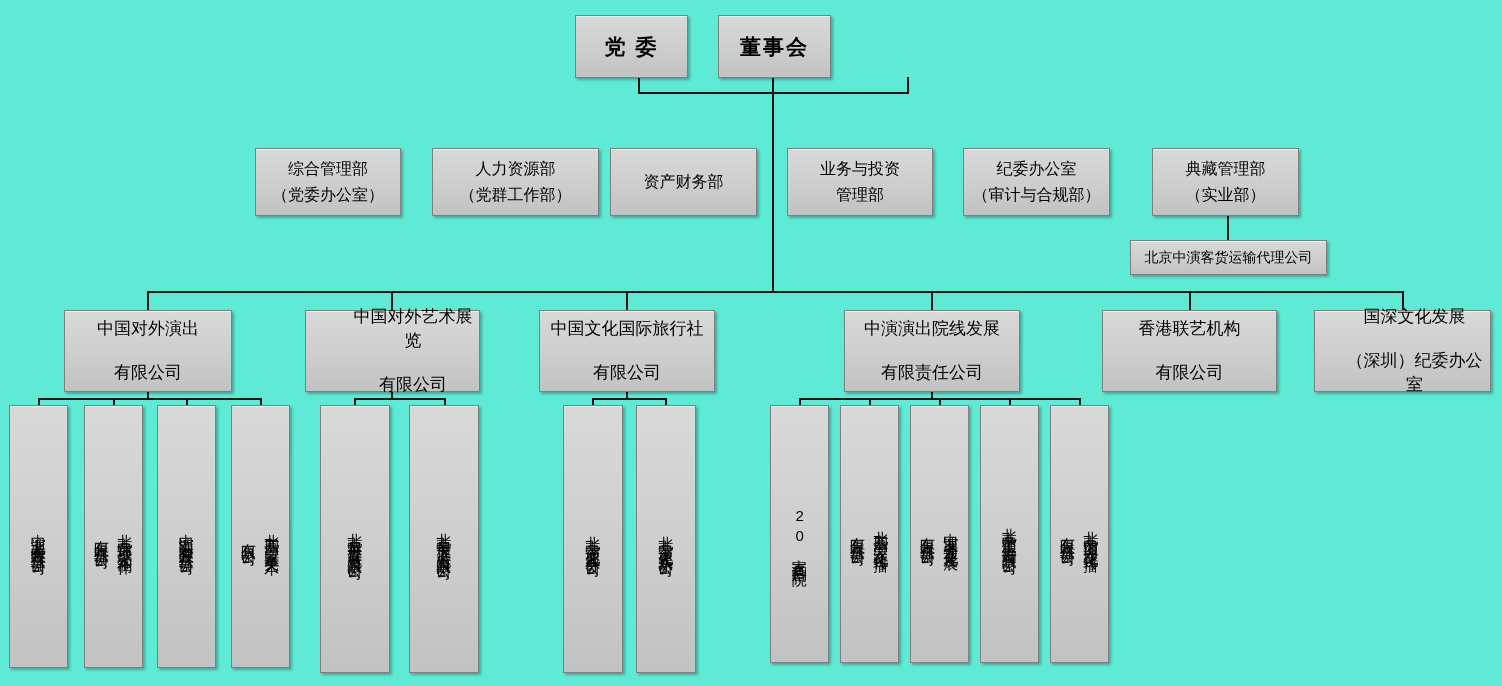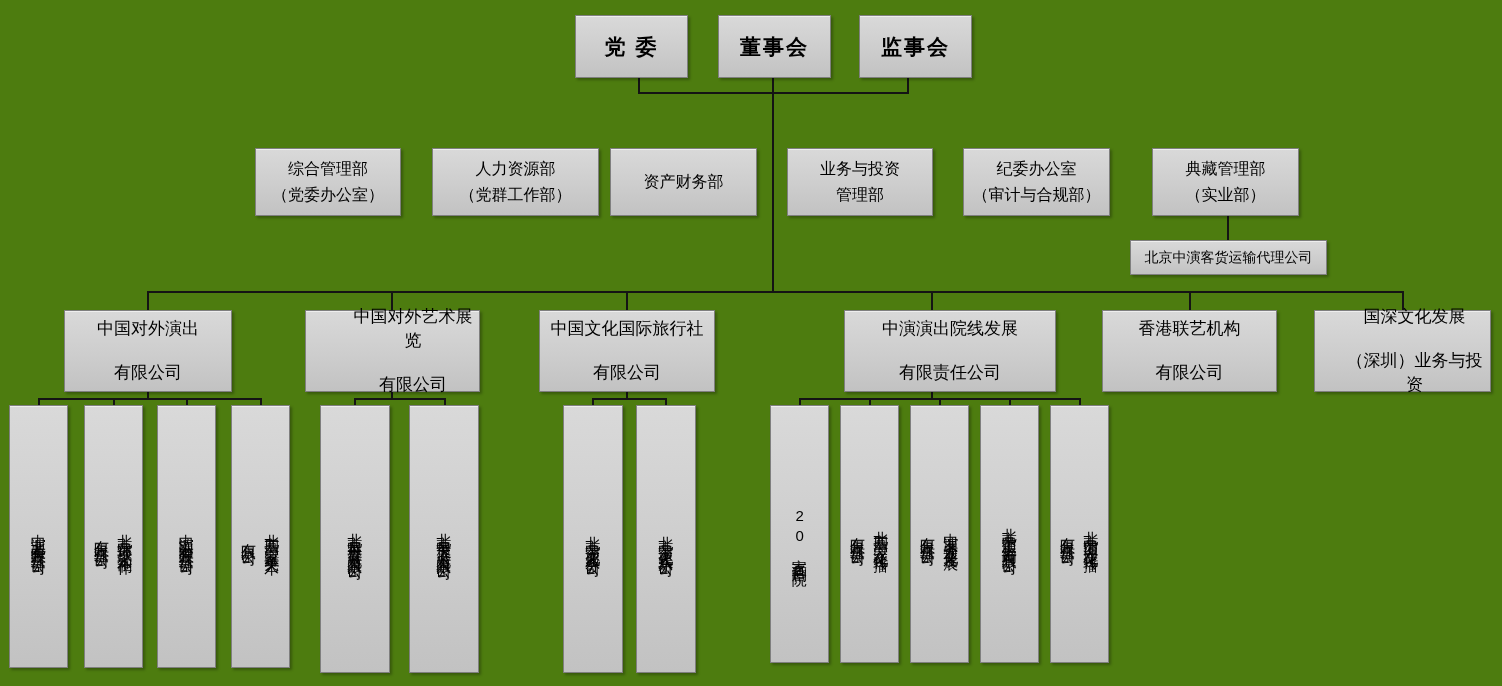--- a/index.html
+++ b/index.html
@@ -1,17 +1,17 @@
 <!DOCTYPE html>
 <html><head>
 <meta charset="utf-8">
 <style>
   html,body{margin:0;padding:0;background:#ffffff;}
   body{font-family:"Liberation Sans","DejaVu Sans",sans-serif;color:#000;}
-  .stage{position:relative;width:1502px;height:686px;background:#4d7c0f;overflow:hidden;}
+  .stage{position:relative;width:1502px;height:686px;background:#5eead4;overflow:hidden;}
 
   .box{
     position:absolute;box-sizing:border-box;
     background:linear-gradient(180deg,#d9d9d9 0%,#cdcdcd 55%,#c2c2c2 100%);
     border:1px solid #7f7f7f;
     box-shadow:1.5px 1.5px 2.5px rgba(0,0,0,.28), inset 0 1px 0 rgba(255,255,255,.55);
     display:flex;flex-direction:column;align-items:center;justify-content:center;
     text-align:center;line-height:1.4;
   }
   .box .line:empty{display:none;}
@@ -78,23 +78,20 @@
   <div class="vline" style="left:939px;top:398px;height:8px;"></div>
   <div class="vline" style="left:1009px;top:398px;height:8px;"></div>
   <div class="vline" style="left:1079px;top:398px;height:8px;"></div>
 
   <div class="box top-box" style="left:575px;top:15px;width:113px;height:63px;">
     <span class="line">党 委</span>
   </div>
   <div class="box top-box" style="left:718px;top:15px;width:113px;height:63px;">
     <span class="line">董事会</span>
   </div>
-  <div class="box top-box" style="left:859px;top:15px;width:113px;height:63px;">
-    <span class="line">监事会</span>
-  </div>
 
   <div class="box dept-box" style="left:255px;top:148px;width:146px;height:68px;">
     <span class="line">综合管理部</span>
     <span class="line">（党委办公室）</span>
   </div>
   <div class="box dept-box" style="left:432px;top:148px;width:167px;height:68px;">
     <span class="line">人力资源部</span>
     <span class="line">（党群工作部）</span>
   </div>
   <div class="box dept-box" style="left:610px;top:148px;width:147px;height:68px;">
@@ -123,31 +120,31 @@
     <span class="line">有限公司</span>
   </div>
   <div class="box co-box" style="left:305px;top:310px;width:175px;height:82px;padding-left:41px;">
     <span class="line">中国对外艺术展览</span>
     <span class="line">有限公司</span>
   </div>
   <div class="box co-box" style="left:539px;top:310px;width:176px;height:82px;">
     <span class="line">中国文化国际旅行社</span>
     <span class="line">有限公司</span>
   </div>
-  <div class="box co-box" style="left:844px;top:310px;width:212px;height:82px;">
+  <div class="box co-box" style="left:844px;top:310px;width:176px;height:82px;">
     <span class="line">中演演出院线发展</span>
     <span class="line">有限责任公司</span>
   </div>
   <div class="box co-box" style="left:1102px;top:310px;width:175px;height:82px;">
     <span class="line">香港联艺机构</span>
     <span class="line">有限公司</span>
   </div>
   <div class="box co-box" style="left:1314px;top:310px;width:177px;height:82px;padding-left:24px;">
     <span class="line">国深文化发展</span>
-    <span class="line">（深圳）业务与投资</span>
+    <span class="line">（深圳）纪委办公室</span>
   </div>
 
   <div class="box vbox" style="left:9px;top:405px;width:59px;height:263px;">
     <span class="vtext">中演北美有限责任公司</span>
   </div>
   <div class="box vbox" style="left:84px;top:405px;width:59px;height:263px;">
     <span class="vtext">北京中演环球艺术制作
 有限责任公司</span>
   </div>
   <div class="box vbox" style="left:157px;top:405px;width:59px;height:263px;">

